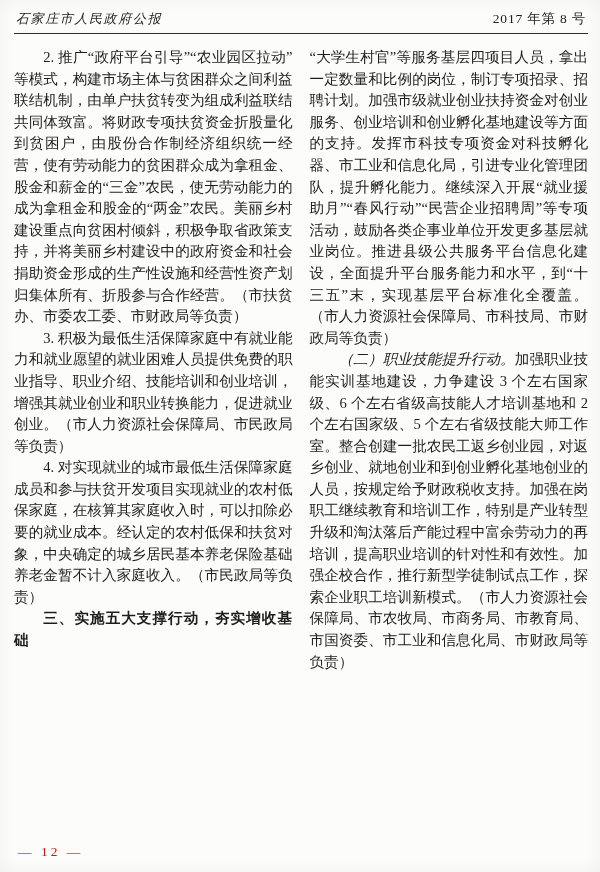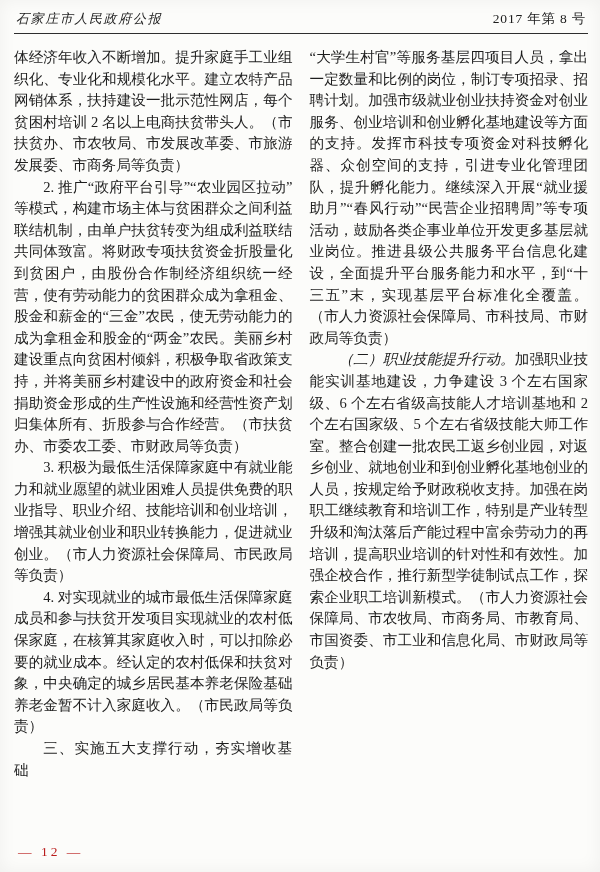--- a/index.html
+++ b/index.html
@@ -52,21 +52,21 @@
   }
   .col p {
     margin: 0;
     text-indent: 2em;
   }
   .col p.cont {
     text-indent: 0;
   }
   .col p.heading {
     font-family: "Liberation Sans", "DejaVu Sans", sans-serif;
-    font-weight: 400;
+    font-weight: 700;
     letter-spacing: 0.5px;
   }
   .lead {
     font-style: italic;
   }
   .page-footer {
     position: absolute;
     left: 18px;
     bottom: 12px;
     font-size: 13.5px;
@@ -82,40 +82,37 @@
   <header class="page-header">
     <span class="pub-title">石家庄市人民政府公报</span>
     <span class="issue-label">2017 年第 8 号</span>
   </header>
 
   <hr class="header-rule">
 
   <main class="columns">
 
     <section class="col">
-      <p class="cont">
-        <span>体经济年收入不断增加。提升家庭手工业组织化、专业化和规模化水平。建立农特产品网销体系，扶持建设一批示范性网店，每个贫困村培训 2 名以上电商扶贫带头人。（市扶贫办、市农牧局、市发展改革委、市旅游发展委、市商务局等负责）</span>
-      </p>
       <p>
         <span>2. 推广“政府平台引导”“农业园区拉动”等模式，构建市场主体与贫困群众之间利益联结机制，由单户扶贫转变为组成利益联结共同体致富。将财政专项扶贫资金折股量化到贫困户，由股份合作制经济组织统一经营，使有劳动能力的贫困群众成为拿租金、股金和薪金的“三金”农民，使无劳动能力的成为拿租金和股金的“两金”农民。美丽乡村建设重点向贫困村倾斜，积极争取省政策支持，并将美丽乡村建设中的政府资金和社会捐助资金形成的生产性设施和经营性资产划归集体所有、折股参与合作经营。（市扶贫办、市委农工委、市财政局等负责）</span>
       </p>
       <p>
         <span>3. 积极为最低生活保障家庭中有就业能力和就业愿望的就业困难人员提供免费的职业指导、职业介绍、技能培训和创业培训，增强其就业创业和职业转换能力，促进就业创业。（市人力资源社会保障局、市民政局等负责）</span>
       </p>
       <p>
         <span>4. 对实现就业的城市最低生活保障家庭成员和参与扶贫开发项目实现就业的农村低保家庭，在核算其家庭收入时，可以扣除必要的就业成本。经认定的农村低保和扶贫对象，中央确定的城乡居民基本养老保险基础养老金暂不计入家庭收入。（市民政局等负责）</span>
       </p>
       <p class="heading">
         <span>三、实施五大支撑行动，夯实增收基础</span>
       </p>
     </section>
 
     <section class="col">
       <p class="cont">
-        <span>“大学生村官”等服务基层四项目人员，拿出一定数量和比例的岗位，制订专项招录、招聘计划。加强市级就业创业扶持资金对创业服务、创业培训和创业孵化基地建设等方面的支持。发挥市科技专项资金对科技孵化器、众创空间的支持，引进专业化管理团队，提升孵化能力。继续深入开展“就业援助月”“春风行动”“民营企业招聘周”等专项活动，鼓励各类企事业单位开发更多基层就业岗位。推进县级公共服务平台信息化建设，全面提升平台服务能力和水平，到“十三五”末，实现基层平台标准化全覆盖。（市人力资源社会保障局、市科技局、市财政局等负责）</span>
+        <span>“大学生村官”等服务基层四项目人员，拿出一定数量和比例的岗位，制订专项招录、招聘计划。加强市级就业创业扶持资金对创业服务、创业培训和创业孵化基地建设等方面的支持。发挥市科技专项资金对科技孵化器、市工业和信息化局，引进专业化管理团队，提升孵化能力。继续深入开展“就业援助月”“春风行动”“民营企业招聘周”等专项活动，鼓励各类企事业单位开发更多基层就业岗位。推进县级公共服务平台信息化建设，全面提升平台服务能力和水平，到“十三五”末，实现基层平台标准化全覆盖。（市人力资源社会保障局、市科技局、市财政局等负责）</span>
       </p>
       <p>
         <span class="lead">（二）职业技能提升行动。</span><span>加强职业技能实训基地建设，力争建设 3 个左右国家级、6 个左右省级高技能人才培训基地和 2 个左右国家级、5 个左右省级技能大师工作室。整合创建一批农民工返乡创业园，对返乡创业、就地创业和到创业孵化基地创业的人员，按规定给予财政税收支持。加强在岗职工继续教育和培训工作，特别是产业转型升级和淘汰落后产能过程中富余劳动力的再培训，提高职业培训的针对性和有效性。加强企校合作，推行新型学徒制试点工作，探索企业职工培训新模式。（市人力资源社会保障局、市农牧局、市商务局、市教育局、市国资委、市工业和信息化局、市财政局等负责）</span>
       </p>
     </section>
 
   </main>
 
   <footer class="page-footer">
     <span>— 12 —</span>

